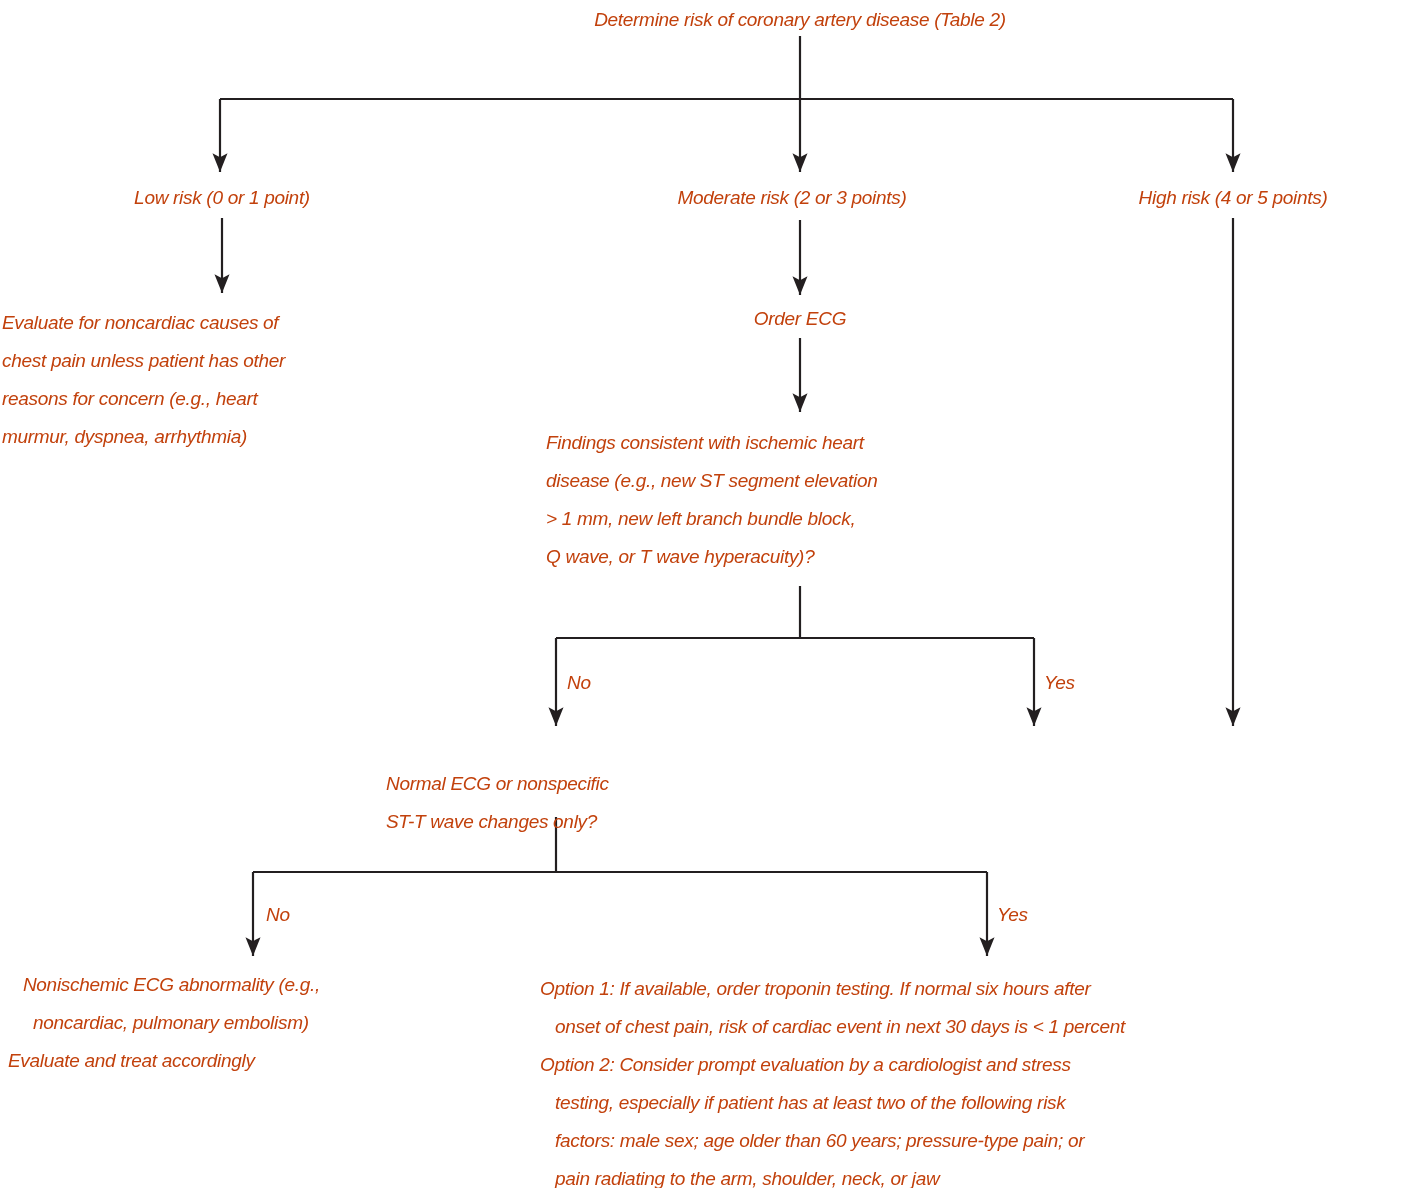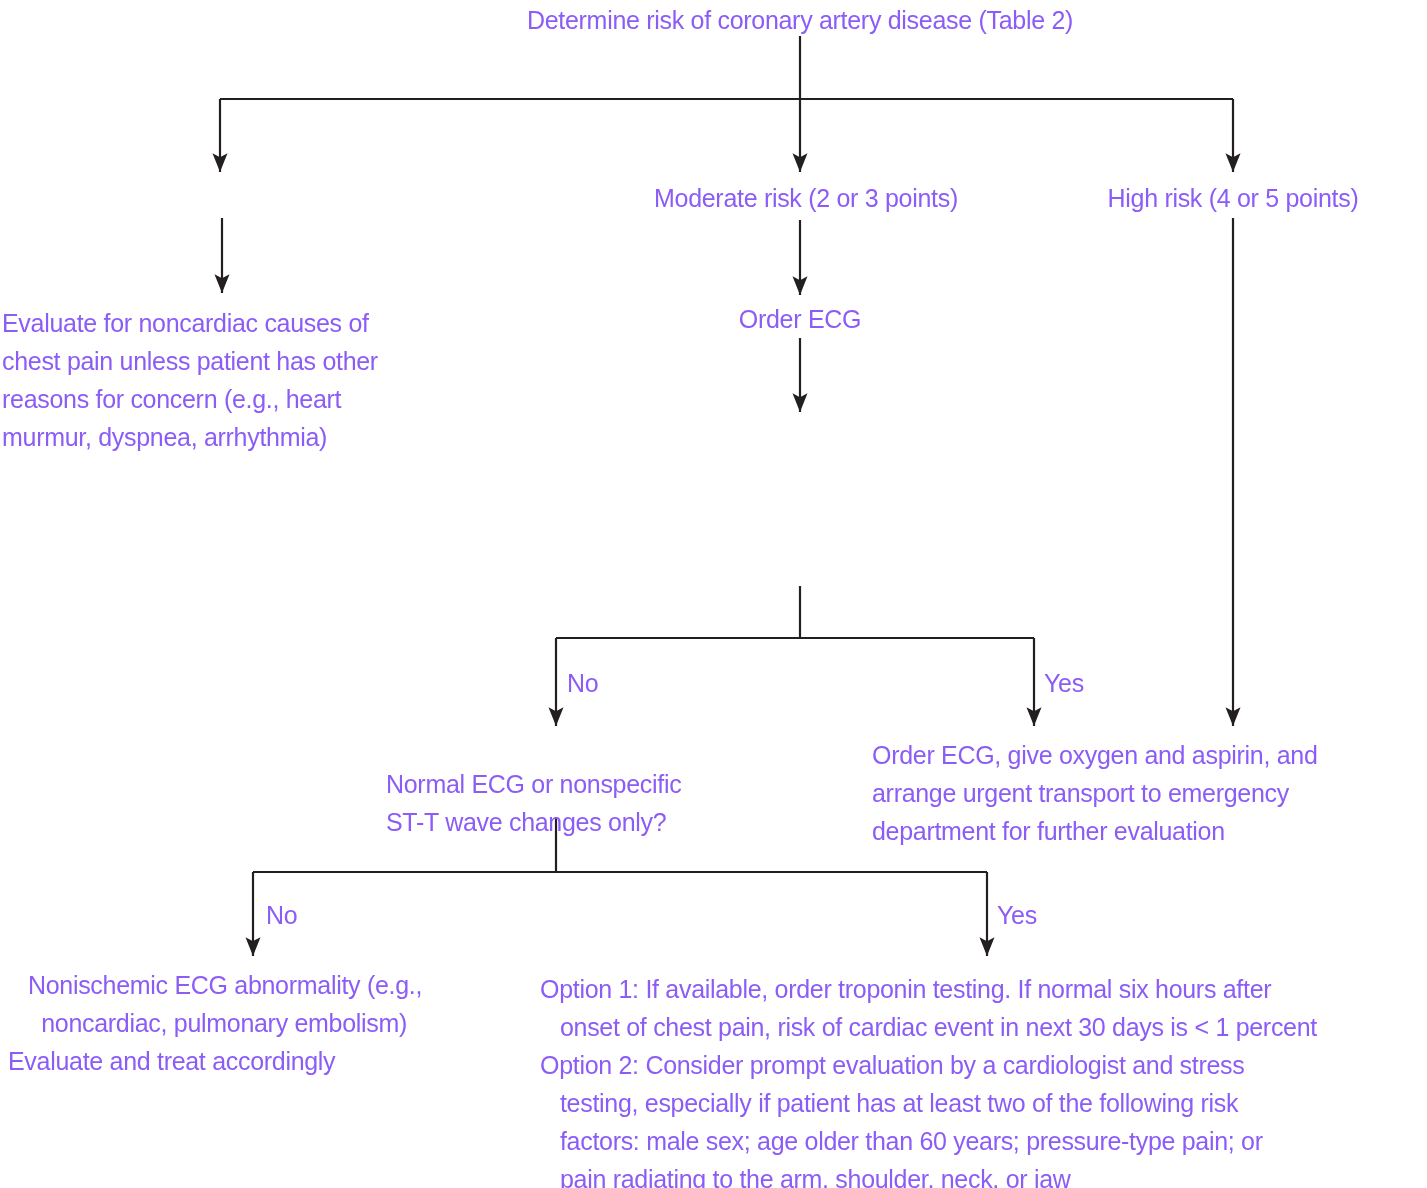--- a/index.html
+++ b/index.html
@@ -6,25 +6,26 @@
   .canvas{
     position:relative;
     width:1427px;height:1188px;
     background:#ffffff;
     font-family:"Liberation Sans", sans-serif;
     color:#231f20;
     overflow:hidden;
   }
   .txt{
     position:absolute;
-    font-size:25px;
+    font-size:19px;
     line-height:38px;
     letter-spacing:-0.3px;
     white-space:pre;
-    color:#8b5cf6;
+    color:#c2410c;
+    font-style:italic;
   }
   .center{text-align:center;}
   svg.connectors{position:absolute;left:0;top:0;pointer-events:none;}
 </style>
 </head>
 <body>
 
 <div class="canvas">
 
   <svg class="connectors" width="1427" height="1188" viewBox="0 0 1427 1188">
@@ -49,43 +50,45 @@
       <line x1="1233" y1="218" x2="1233" y2="726" marker-end="url(#ah)"></line>
       <line x1="556" y1="817" x2="556" y2="871"></line>
       <line x1="253" y1="872" x2="987" y2="872"></line>
       <line x1="253" y1="872" x2="253" y2="956" marker-end="url(#ah)"></line>
       <line x1="987" y1="872" x2="987" y2="956" marker-end="url(#ah)"></line>
     </g>
   </svg>
 
   <div class="txt center" style="left:400px;top:1px;width:800px;">Determine risk of coronary artery disease (Table 2)</div>
 
+  <div class="txt center" style="left:22px;top:179px;width:400px;">Low risk (0 or 1 point)</div>
 
-  <div class="txt center" style="left:606px;top:179px;width:400px;">Moderate risk (2 or 3 points)</div>
+  <div class="txt center" style="left:592px;top:179px;width:400px;">Moderate risk (2 or 3 points)</div>
 
   <div class="txt center" style="left:1033px;top:179px;width:400px;">High risk (4 or 5 points)</div>
 
   <div class="txt center" style="left:600px;top:300px;width:400px;">Order ECG</div>
 
   <div class="txt" style="left:2px;top:304px;">Evaluate for noncardiac causes of
 chest pain unless patient has other
 reasons for concern (e.g., heart
 murmur, dyspnea, arrhythmia)</div>
 
+  <div class="txt" style="left:546px;top:424px;">Findings consistent with ischemic heart
+disease (e.g., new ST segment elevation
+&gt; 1 mm, new left branch bundle block,
+Q wave, or T wave hyperacuity)?</div>
 
   <div class="txt" style="left:567px;top:664px;">No</div>
 
   <div class="txt" style="left:1044px;top:664px;">Yes</div>
 
   <div class="txt" style="left:386px;top:733px;margin-top:32px;">Normal ECG or nonspecific
 ST-T wave changes only?</div>
 
-  <div class="txt" style="left:872px;top:736px;">Order ECG, give oxygen and aspirin, and
-arrange urgent transport to emergency
-department for further evaluation</div>
 
   <div class="txt" style="left:266px;top:896px;">No</div>
 
   <div class="txt" style="left:997px;top:896px;">Yes</div>
 
   <div class="txt" style="left:8px;top:966px;">   Nonischemic ECG abnormality (e.g.,
      noncardiac, pulmonary embolism)
 Evaluate and treat accordingly</div>
 
   <div class="txt" style="left:540px;top:970px;">Option 1: If available, order troponin testing. If normal six hours after

